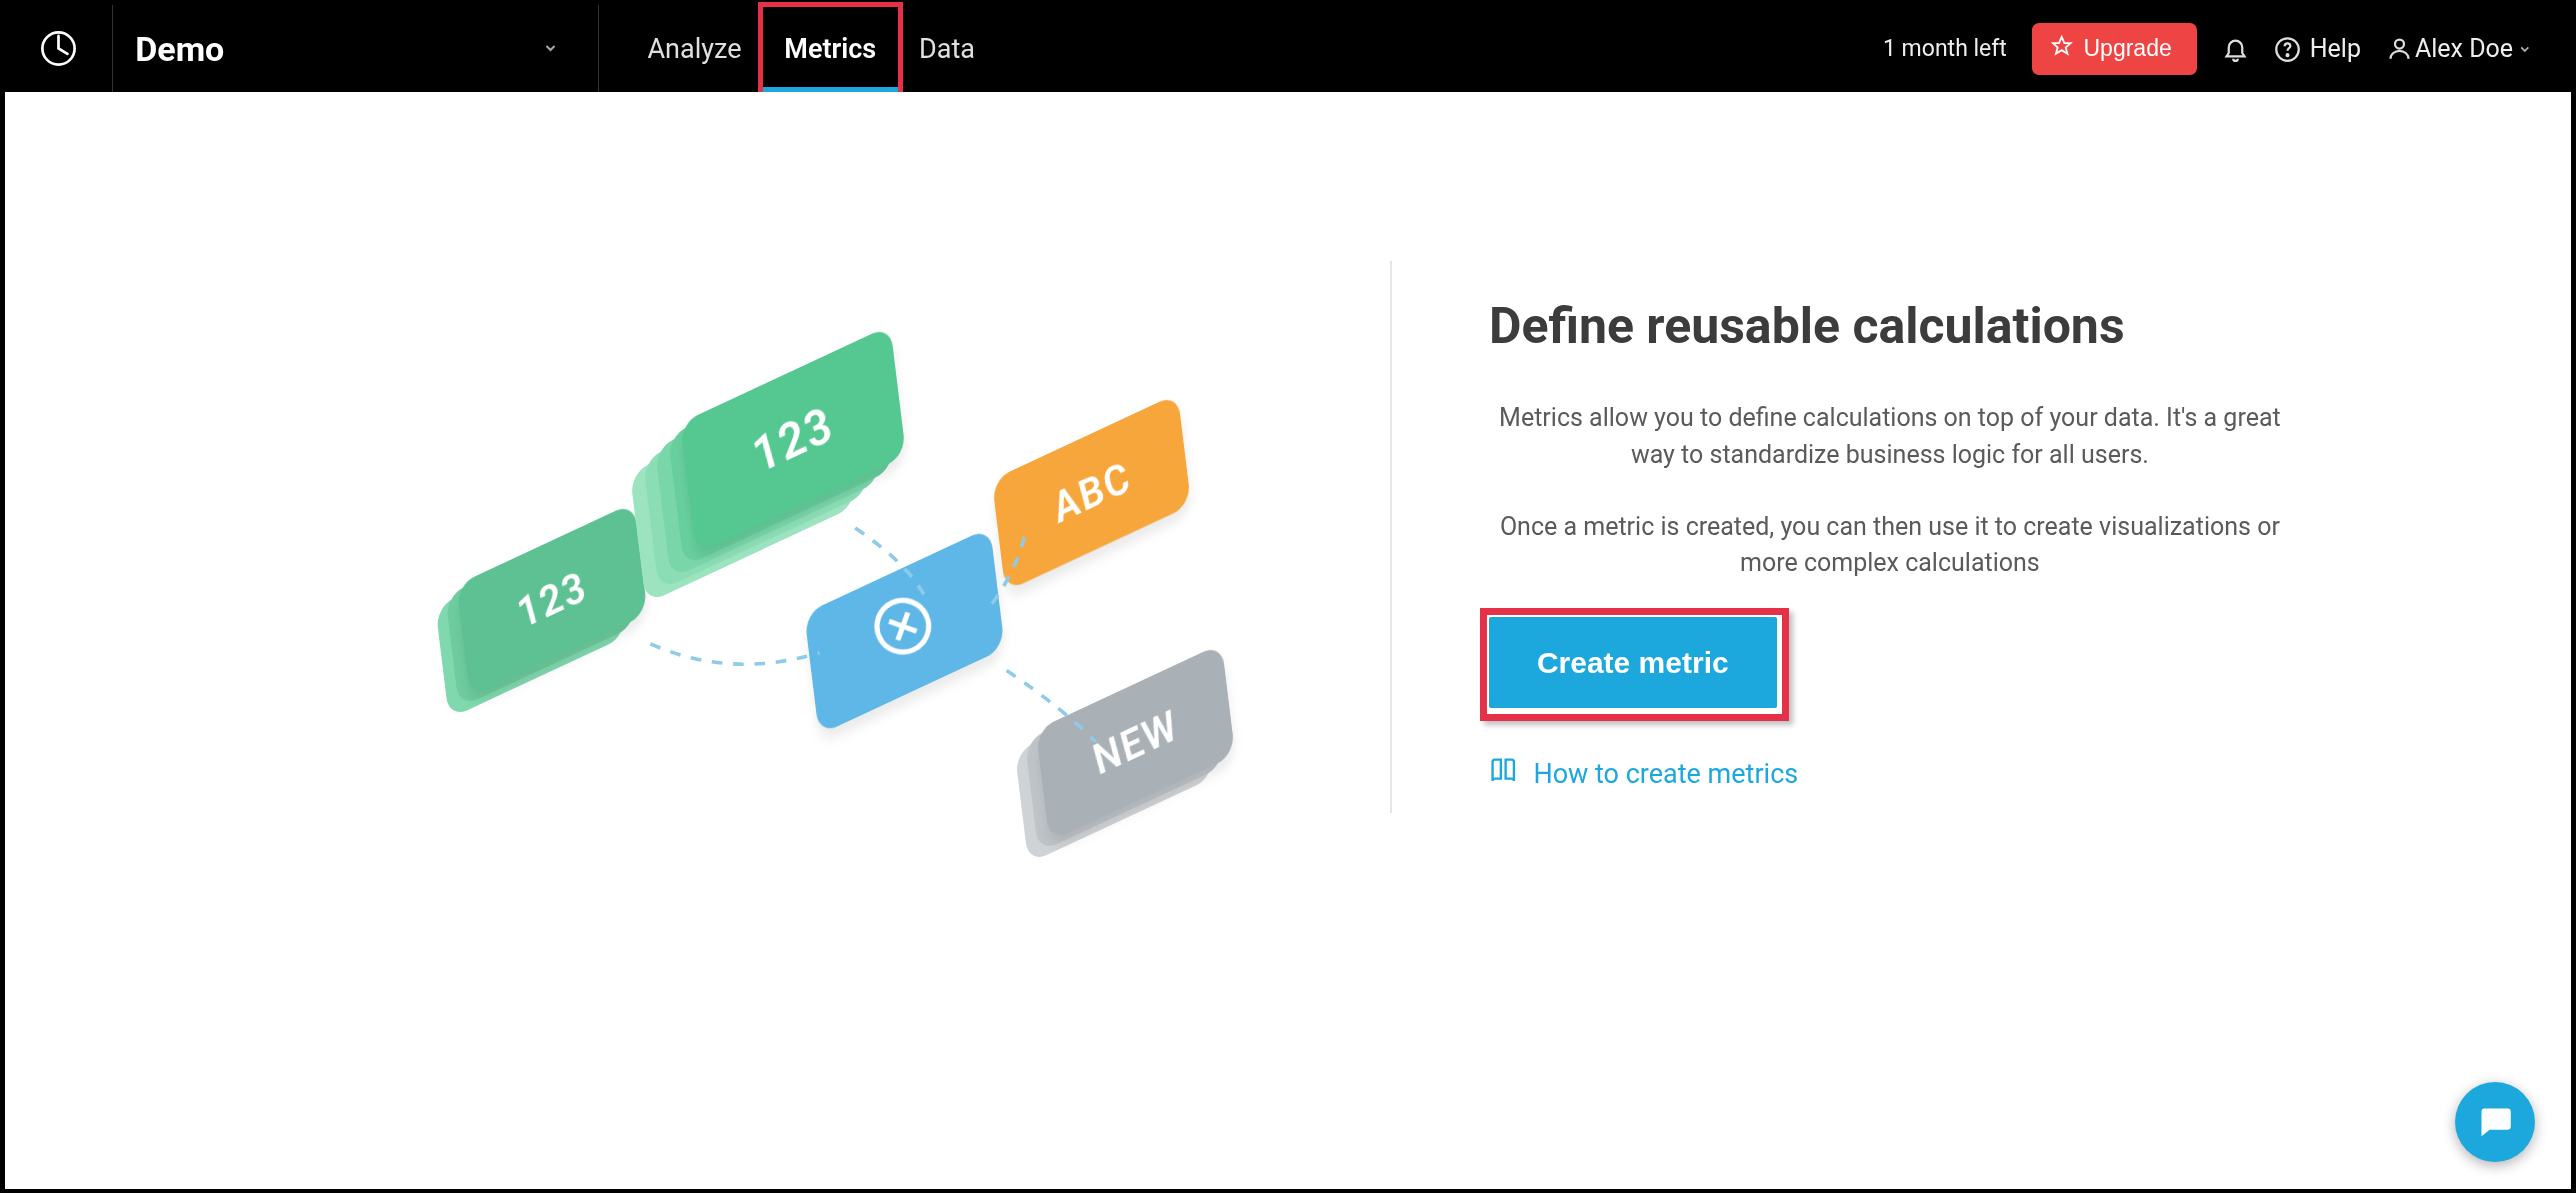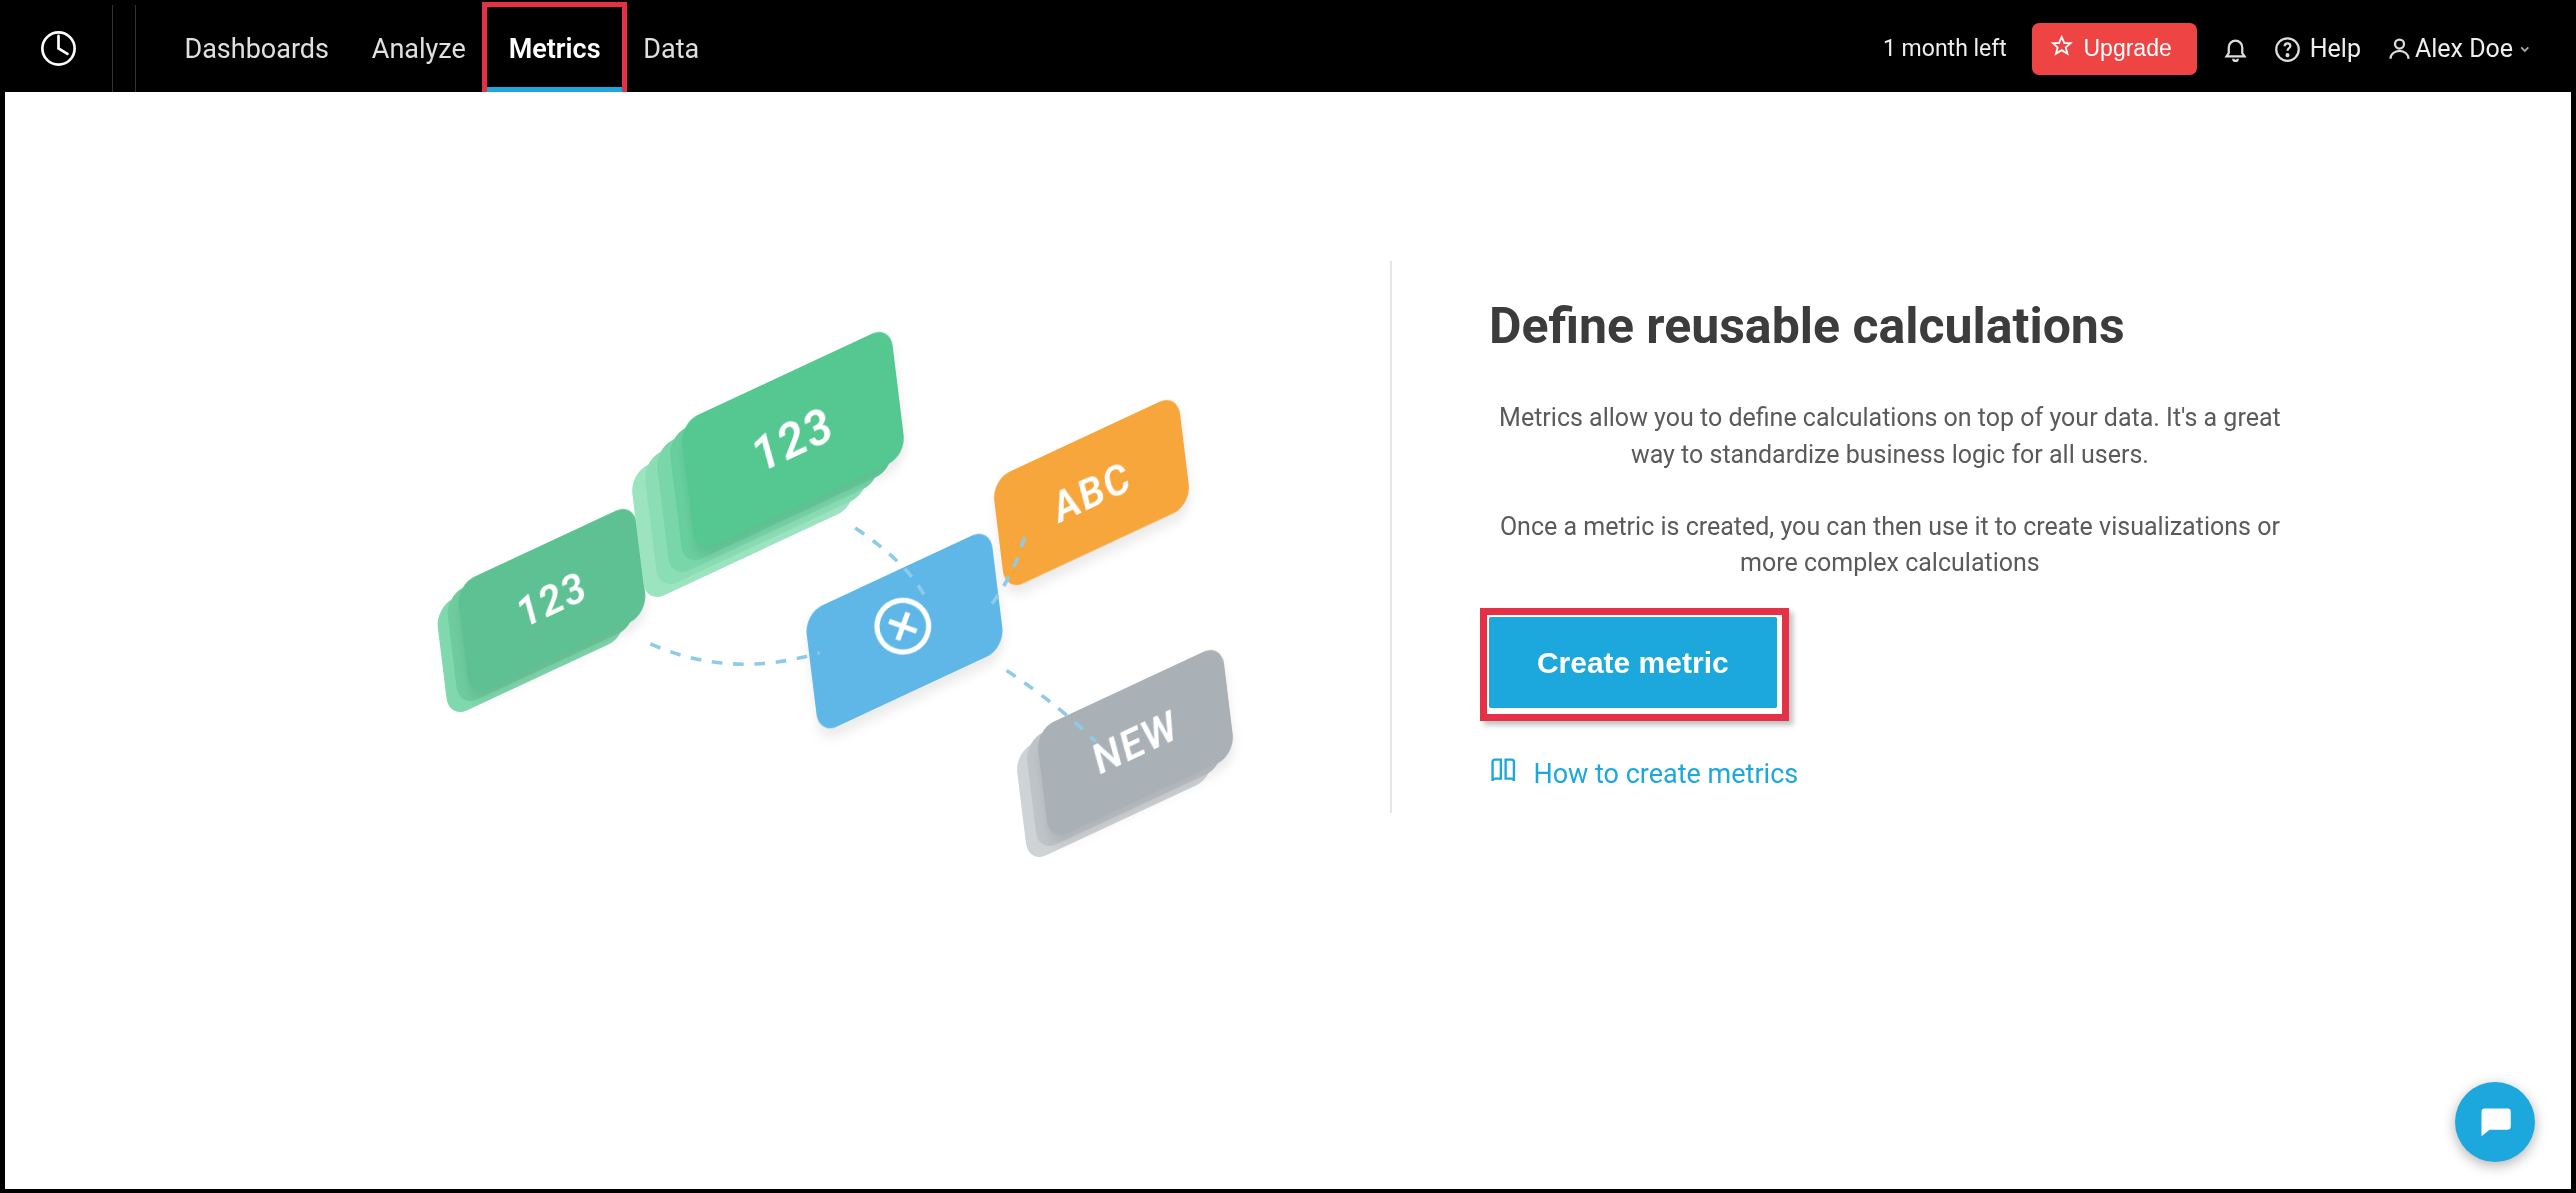--- a/index.html
+++ b/index.html
@@ -236,25 +236,30 @@
 <div class="outer">
   <div class="app">
     <div class="topbar">
       <div class="logo">
         <svg viewBox="0 0 48 48" fill="none" stroke="#fff" stroke-width="3">
           <circle cx="24" cy="24" r="18"></circle>
           <path d="M24 10 v14 l10 6" stroke-linecap="round"></path>
         </svg>
       </div>
       <div class="divider-v"></div>
+      <div class="workspace">
+        <span class="workspace-name">Demo</span>
+        <span class="chevron-down-sm">
+          <svg width="23" height="16" viewBox="0 0 24 24" fill="none" stroke="#aaa" stroke-width="3">
+              <path d="M6 9l6 6 6-6"></path>
+            </svg>
+        </span>
+      </div>
       <div class="divider-v2"></div>
       <div class="nav">
-        <div class="nav-item">
-          <span>Dashboards</span>
-        </div>
         <div class="nav-item">
           <span>Analyze</span>
         </div>
         <div class="nav-item active" style="position:relative;">
           <span>Metrics</span>
           <div class="highlight-nav"></div>
         </div>
         <div class="nav-item">
           <span>Data</span>
         </div>

